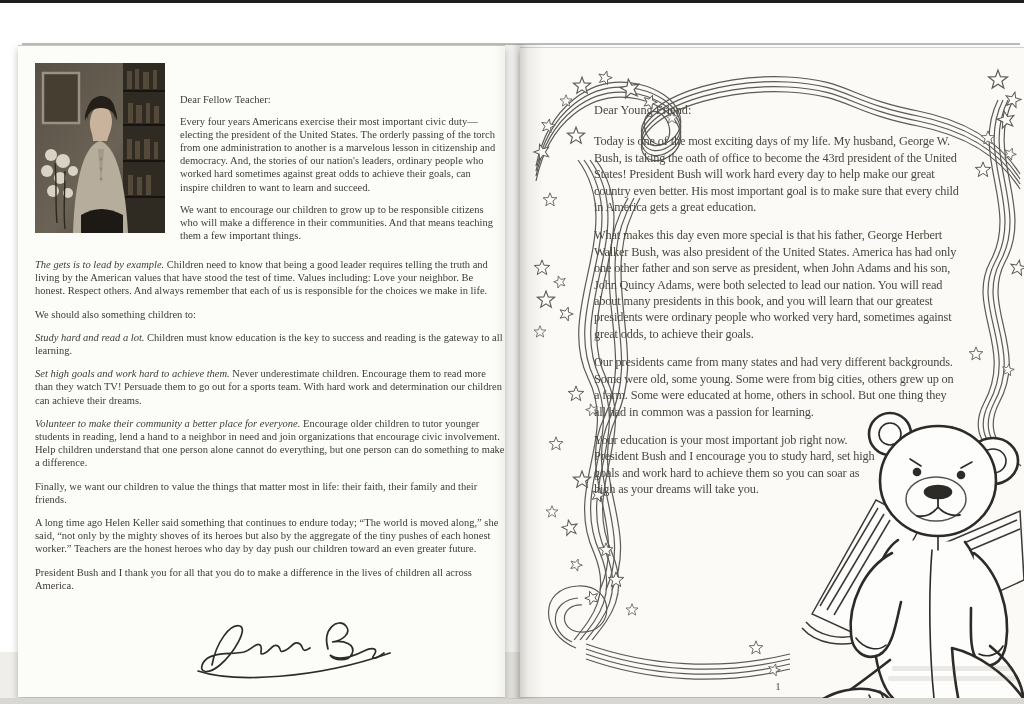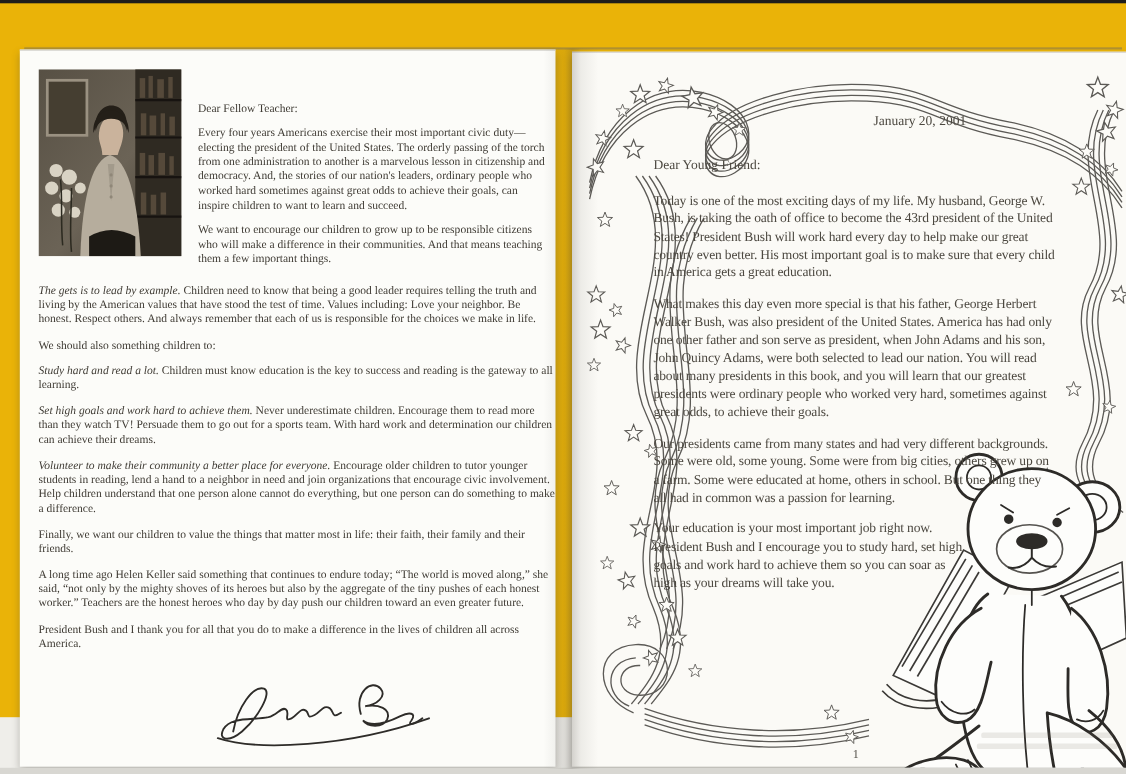--- a/index.html
+++ b/index.html
@@ -1,18 +1,18 @@
 <!DOCTYPE html>
 <html><head>
 <meta charset="utf-8">
 <style>
   * { margin:0; padding:0; box-sizing:border-box; }
   html,body { width:1024px; height:704px; overflow:hidden; background:#efeeea; }
   body { font-family:"Liberation Serif","DejaVu Serif",serif; }
-  .scene { position:relative; width:1024px; height:652px; background:#eab308; }
+  .scene { position:relative; width:1024px; height:652px; background:#ffffff; }
   .scan-top-line { position:absolute; left:0; top:0; width:1024px; height:3px; background:#1e1d1b; }
   .scan-bottom { position:absolute; left:0; top:698px; width:1024px; height:6px; background:#d8d7d2; }
   .behind-edge { position:absolute; left:22px; top:43px; width:998px; height:2px; background:rgba(110,106,98,.45); }
 
   .page { position:absolute; top:45px; height:652px; }
   .page-left  { left:18px;  width:487px; background:#fcfcf9; box-shadow:0 4px 7px rgba(60,58,50,.35); border-top:1px solid #c9c7c0; }
   .page-right { left:520px; width:504px; height:650px; top:47px; background:#fbfaf6; box-shadow:0 4px 7px rgba(60,58,50,.35); border-top:1px solid #d4d2cb; }
   .gutter { position:absolute; left:494px; top:44px; width:50px; height:655px; pointer-events:none; z-index:5;
     background:linear-gradient(90deg, rgba(70,66,58,0) 0%, rgba(70,66,58,.10) 38%, rgba(70,66,58,.22) 52%, rgba(70,66,58,.08) 68%, rgba(70,66,58,0) 100%); }
 
@@ -263,21 +263,20 @@
         <path d="M418,488 v14 M412,502 C408,552 410,612 414,650" fill="none" stroke-width="1.6"></path>
       </g>
 
       <g fill="rgba(120,112,98,.14)">
         <rect x="372" y="618" width="120" height="5" rx="2"></rect>
           <rect x="368" y="628" width="128" height="5" rx="2"></rect>
       </g>
     </svg>
 
     <div class="rp-text">
-      <p class="rp-date">January 20, 2001</p>
       <p class="rp-salutation">Dear Young Friend:</p>
       <p class="para w-full">Today is one of the most exciting days of my life. My husband, George W. Bush, is taking the oath of office to become the 43rd president of the United States! President Bush will work hard every day to help make our great country even better. His most important goal is to make sure that every child in America gets a great education.</p>
       <p class="para w-full">What makes this day even more special is that his father, George Herbert Walker Bush, was also president of the United States. America has had only one other father and son serve as president, when John Adams and his son, John Quincy Adams, were both selected to lead our nation. You will read about many presidents in this book, and you will learn that our greatest presidents were ordinary people who worked very hard, sometimes against great odds, to achieve their goals.</p>
       <p class="para w-full">Our presidents came from many states and had very different backgrounds. Some were old, some young. Some were from big cities, others grew up on a farm. Some were educated at home, others in school. But one thing they all had in common was a passion for learning.</p>
       <p class="para w-narrow">Your education is your most important job right now. President Bush and I encourage you to study hard, set high goals and work hard to achieve them so you can soar as high as your dreams will take you.</p>
     </div>
 
     <div class="page-number">1</div>
   </div>
 

